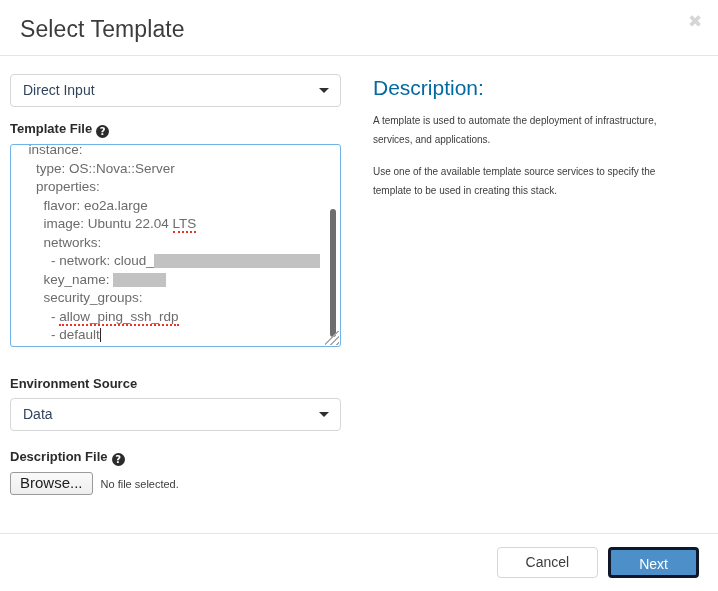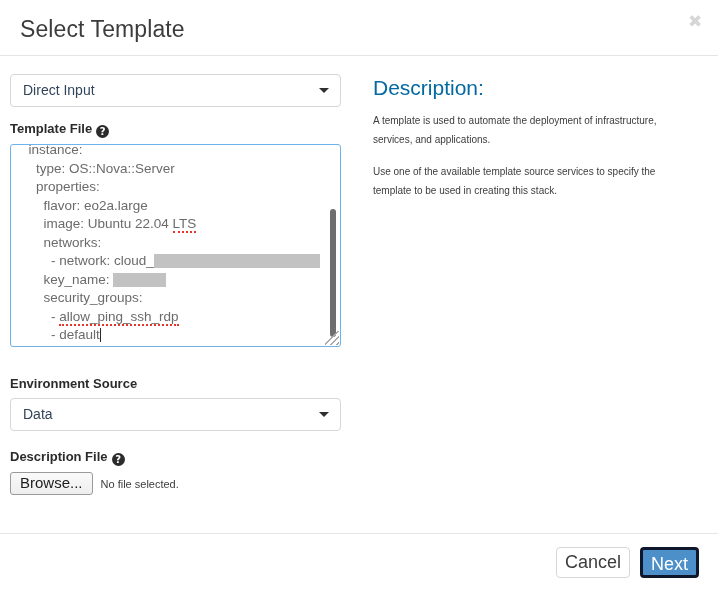--- a/index.html
+++ b/index.html
@@ -233,23 +233,23 @@
     height: 58px;
     border-top: 1px solid #e5e5e5;
     display: flex;
     align-items: center;
     justify-content: flex-end;
     padding-right: 19px;
     gap: 10px;
   }
   .btn {
     font-family: "Liberation Sans", sans-serif;
-    font-size: 18px;
+    font-size: 14px;
     border-radius: 4px;
-    padding: 0 8px;
+    padding: 0 28px;
     height: 31px;
     line-height: 29px;
     cursor: pointer;
   }
   .btn-default {
     background: #fff;
     border: 1px solid #d6d6d6;
     color: #3c3c3c;
   }
   .btn-primary {

